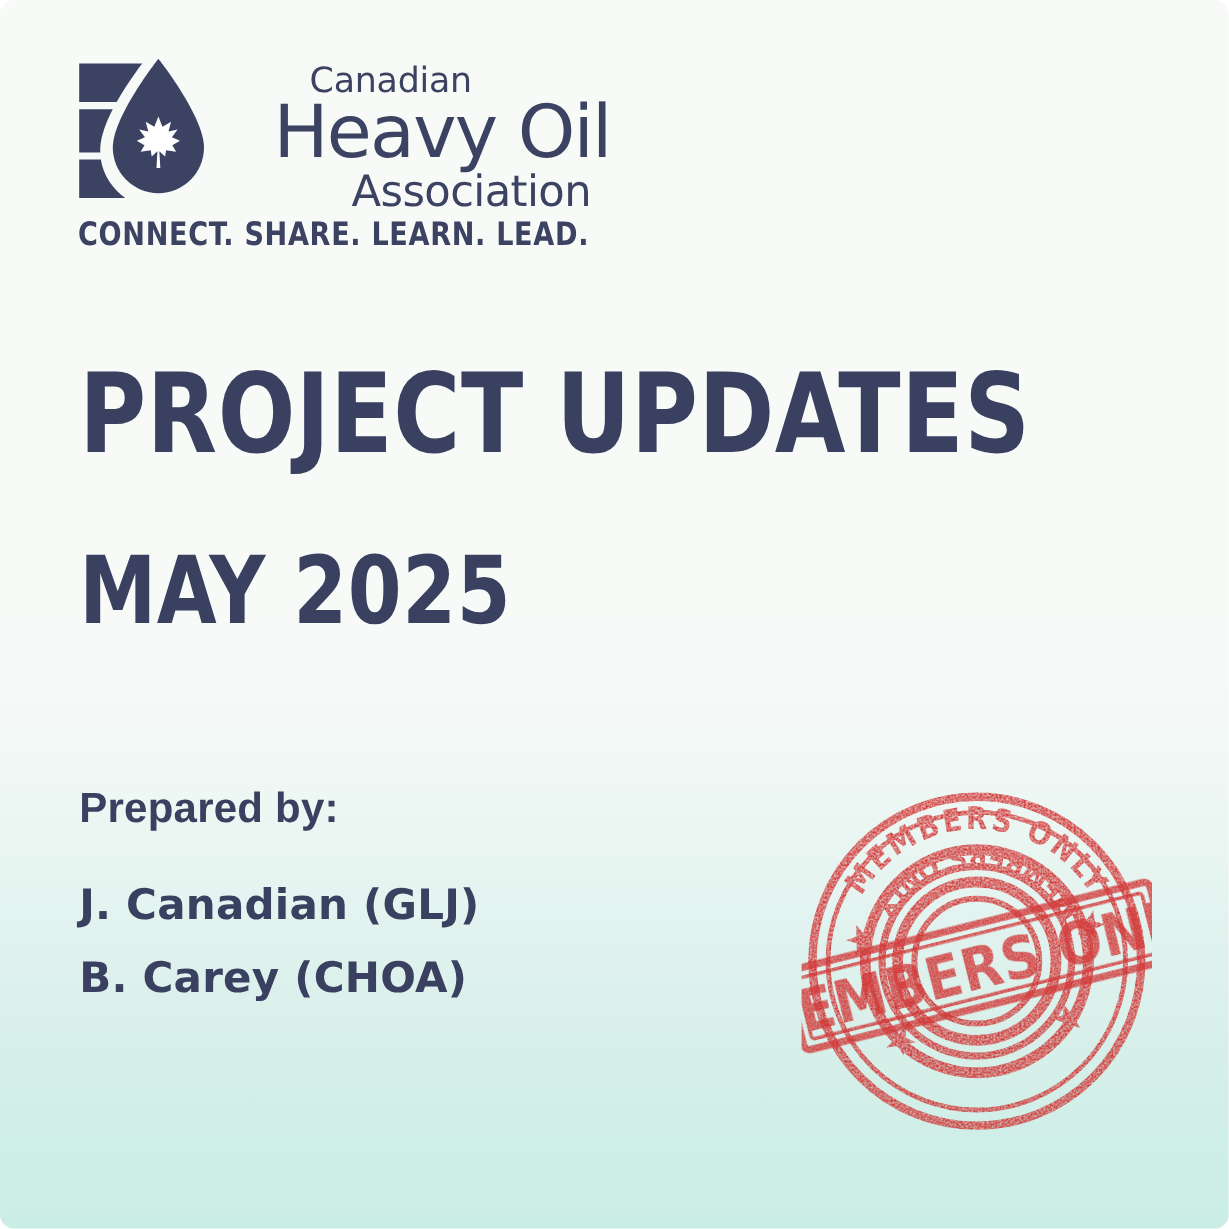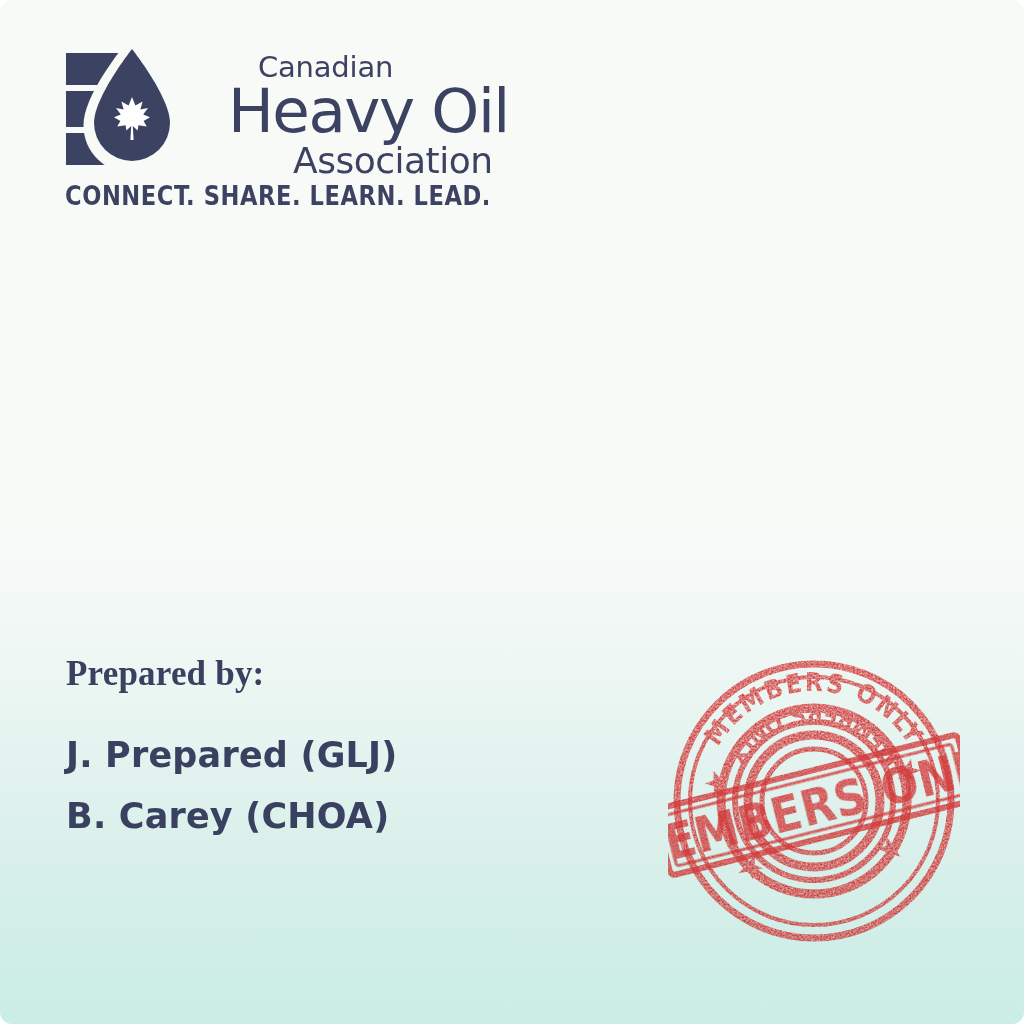--- a/index.html
+++ b/index.html
@@ -130,21 +130,21 @@
   }
 
   
   #credits-block {
     position: absolute;
     left: 66px;
     top: 656px;
     width: 520px;
   }
   #credits-heading {
-    font-family: Liberation Serif, serif;
+    font-family: Liberation Sans, sans-serif;
     font-size: 35px;
     font-weight: 700;
     color: #3a4160;
     letter-spacing: 0.2px;
     line-height: 1;
     margin: 0 0 47px 0;
     white-space: nowrap;
   }
   .credit-name {
     font-family: "DejaVu Sans", sans-serif;
@@ -213,24 +213,28 @@
 
     <div id="logo-wordmark">
       <div id="wm-canadian" class="wm-line">Canadian</div>
       <div id="wm-heavyoil" class="wm-line">Heavy Oil</div>
       <div id="wm-association" class="wm-line">Association</div>
     </div>
 
     <div id="logo-tagline">CONNECT. SHARE. LEARN. LEAD.</div>
   </div>
 
+  <div id="headline-block">
+    <h1 id="title-main">PROJECT UPDATES</h1>
+    <h2 id="title-date">MAY 2025</h2>
+  </div>
 
   <div id="credits-block">
     <div id="credits-heading">Prepared by:</div>
-    <div class="credit-name">J. Prepared (GLJ)</div>
+    <div class="credit-name">J. Canadian (GLJ)</div>
     <div class="credit-name">B. Carey (CHOA)</div>
   </div>
 
   <div id="stamp">
     <svg viewBox="0 0 292 292" xmlns="http://www.w3.org/2000/svg" aria-hidden="true">
       <defs>
         <path id="arcTop" d="M 36 146 A 110 110 0 0 1 256 146"></path>
         <path id="arcBottom" d="M 50 146 A 96 96 0 0 0 242 146"></path>
 
         <filter id="grunge" x="-15%" y="-15%" width="130%" height="130%">

